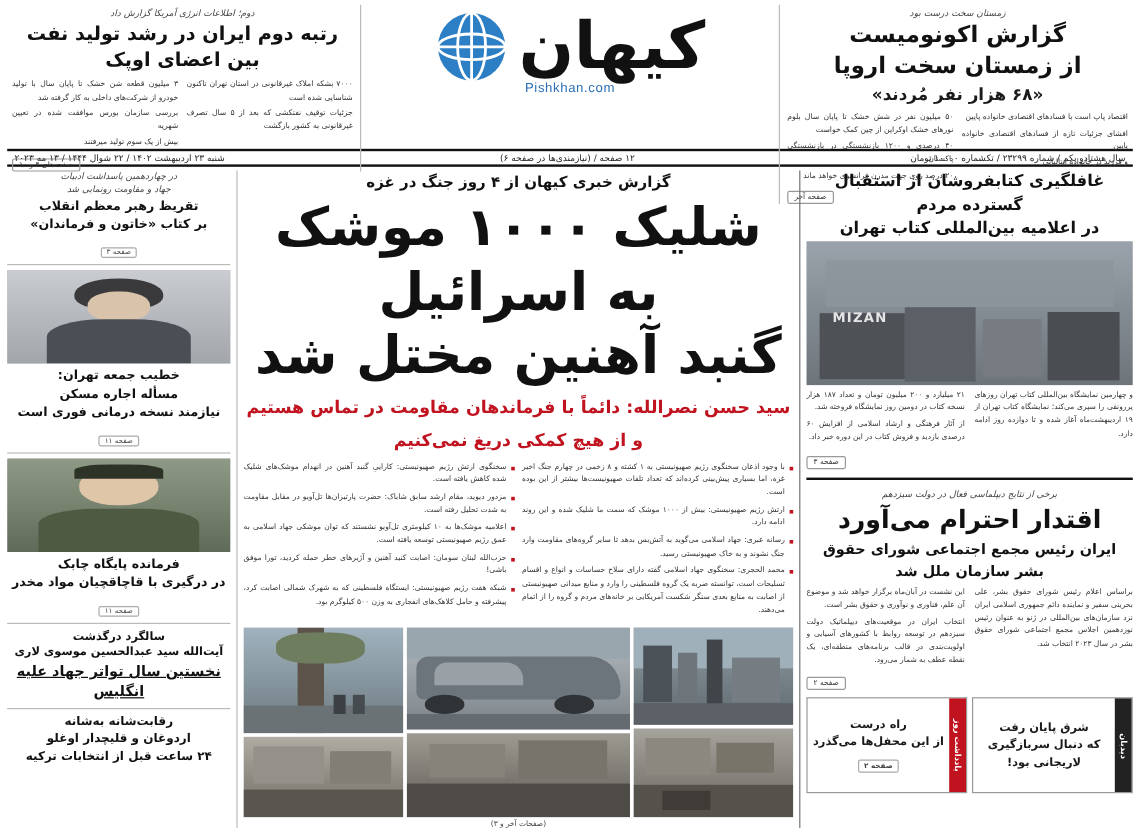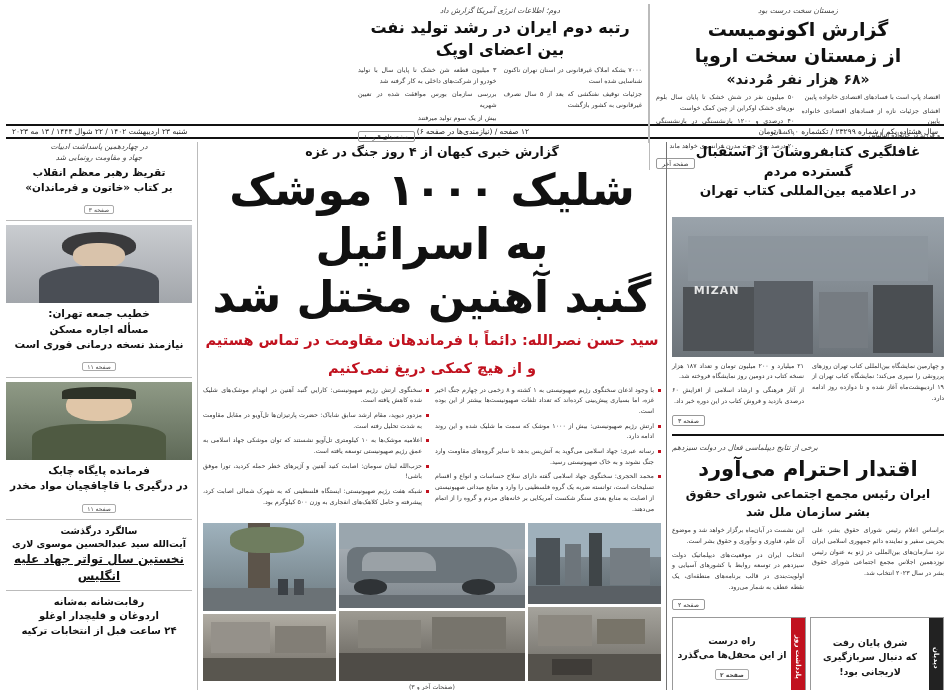--- a/index.html
+++ b/index.html
@@ -337,20 +337,33 @@
         <p>و فرزند در خانواده ایتالیایی</p>
         <p>۵۰ میلیون نفر در شش خشک تا پایان سال بلوم نور‌های خشک اوکراین از چین کمک خواست</p>
         <p>۴۰ درصدی و ۱۲۰۰ بازنشستگی در بازنشستگی پاکستان</p>
         <p>۲۰ درصد روی جهت مدرن فرانسوی خواهد ماند</p>
       </div>
       <div style="text-align:left;">
         <span class="page-tag">صفحه آخر</span>
       </div>
     </div>
 
+    <div class="mh-col mh-center">
+      <div class="logo-wrap">
+        <div class="logo-text">کیهان</div>
+        <svg class="globe" viewBox="0 0 64 64">
+          <circle cx="32" cy="32" r="29" fill="#2c7fc4"></circle>
+          <ellipse cx="32" cy="32" rx="29" ry="11" fill="none" stroke="#ffffff" stroke-width="2.4"></ellipse>
+          <ellipse cx="32" cy="32" rx="12" ry="29" fill="none" stroke="#ffffff" stroke-width="2.4"></ellipse>
+          <line x1="3" y1="32" x2="61" y2="32" stroke="#ffffff" stroke-width="2.4"></line>
+          <line x1="32" y1="3" x2="32" y2="61" stroke="#ffffff" stroke-width="2.4"></line>
+        </svg>
+      </div>
+      <div class="site-url">Pishkhan.com</div>
+    </div>
 
     <div class="mh-col mh-left">
       <div class="kicker">دوم؛ اطلاعات انرژی آمریکا گزارش داد</div>
       <div class="mh-headline small">رتبه دوم ایران در رشد تولید نفت</div>
       <div class="mh-headline small">بین اعضای اوپک</div>
       <div class="mh-body">
         <p>۷۰۰۰ بشکه املاک غیرقانونی در استان تهران تاکنون شناسایی شده است</p>
         <p>جزئیات توقیف نفتکشی که بعد از ۵ سال تصرف غیرقانونی به کشور بازگشت</p>
         <p>۳ میلیون قطعه شن خشک تا پایان سال با تولید خودرو از شرکت‌های داخلی به کار گرفته شد</p>
         <p>بررسی سازمان بورس موافقت شده در تعیین شهریه</p>
@@ -368,21 +381,21 @@
     <div class="ib-item">شنبه ۲۳ اردیبهشت ۱۴۰۲ / ۲۲ شوال ۱۴۴۴ / ۱۳ مه ۲۰۲۳</div>
   </div>
 
   <div class="content">
 
     <div class="col-right">
 
       <div>
         <div class="story-head">غافلگیری کتابفروشان از استقبال گسترده مردم</div>
         <div class="story-head">در اعلامیه بین‌المللی کتاب تهران</div>
-        <div class="photo" style="height:140px;margin-top:16px;">
+        <div class="photo" style="height:120px;margin-top:0;">
           <div style="position:absolute;inset:0;background:linear-gradient(#9aa3ab,#6d747a);"></div>
           <div style="position:absolute;left:6%;top:14%;width:88%;height:32%;background:#8c959c;opacity:.8;"></div>
           <div style="position:absolute;left:4%;bottom:4%;width:26%;height:46%;background:#4e5256;"></div>
           <div style="position:absolute;left:30%;bottom:2%;width:22%;height:52%;background:#5b6066;"></div>
           <div style="position:absolute;left:54%;bottom:6%;width:18%;height:40%;background:#767c82;"></div>
           <div style="position:absolute;left:74%;bottom:3%;width:22%;height:48%;background:#4a4e52;"></div>
           <div style="position:absolute;left:8%;top:48%;font-size:11px;color:#fff;font-weight:bold;letter-spacing:1px;opacity:.85;">MIZAN</div>
         </div>
         <div class="two-col-body" style="margin-top:4px;">
           <p>و چهارمین نمایشگاه بین‌المللی کتاب تهران روزهای پررونقی را سپری می‌کند؛ نمایشگاه کتاب تهران از ۱۹ اردیبهشت‌ماه آغاز شده و تا دوازده روز ادامه دارد.</p>
@@ -390,21 +403,21 @@
           <p>از آثار فرهنگی و ارشاد اسلامی از افزایش ۶۰ درصدی بازدید و فروش کتاب در این دوره خبر داد.</p>
         </div>
         <div style="text-align:left;">
           <span class="page-tag">صفحه ۳</span>
         </div>
       </div>
 
       <div class="rule-dark"></div>
 
       <div>
-        <div class="kicker" style="text-align:left;">برخی از نتایج دیپلماسی فعال در دولت سیزدهم</div>
+        <div class="kicker" style="text-align:center;">برخی از نتایج دیپلماسی فعال در دولت سیزدهم</div>
         <div class="story-head" style="font-size:21px;">اقتدار احترام می‌آورد</div>
         <div class="story-head" style="font-size:12px;margin-top:2px;">ایران رئیس مجمع اجتماعی شورای حقوق بشر سازمان ملل شد</div>
         <div class="two-col-body" style="margin-top:4px;">
           <p>براساس اعلام رئیس شورای حقوق بشر، علی بحرینی سفیر و نماینده دائم جمهوری اسلامی ایران نزد سازمان‌های بین‌المللی در ژنو به عنوان رئیس نوزدهمین اجلاس مجمع اجتماعی شورای حقوق بشر در سال ۲۰۲۳ انتخاب شد.</p>
           <p>این نشست در آبان‌ماه برگزار خواهد شد و موضوع آن علم، فناوری و نوآوری و حقوق بشر است.</p>
           <p>انتخاب ایران در موقعیت‌های دیپلماتیک دولت سیزدهم در توسعه روابط با کشورهای آسیایی و اولویت‌بندی در قالب برنامه‌های منطقه‌ای، یک نقطه عطف به شمار می‌رود.</p>
         </div>
         <div style="text-align:left;">
           <span class="page-tag">صفحه ۲</span>
         </div>

